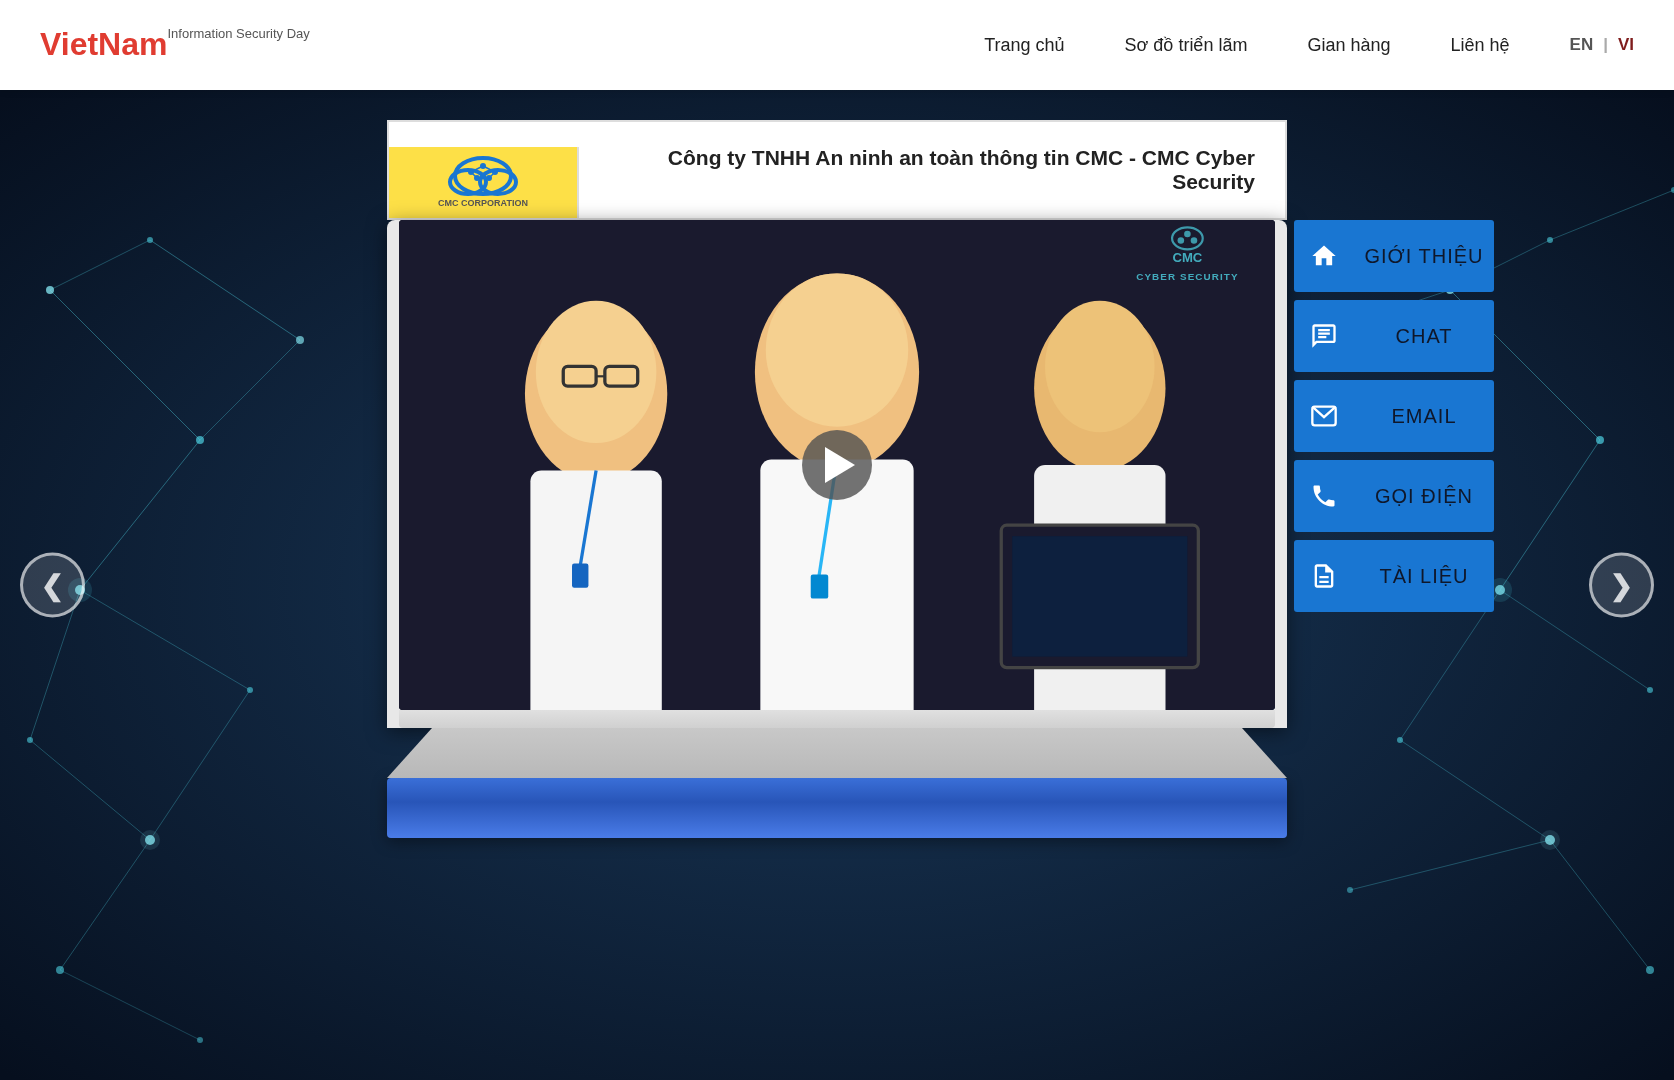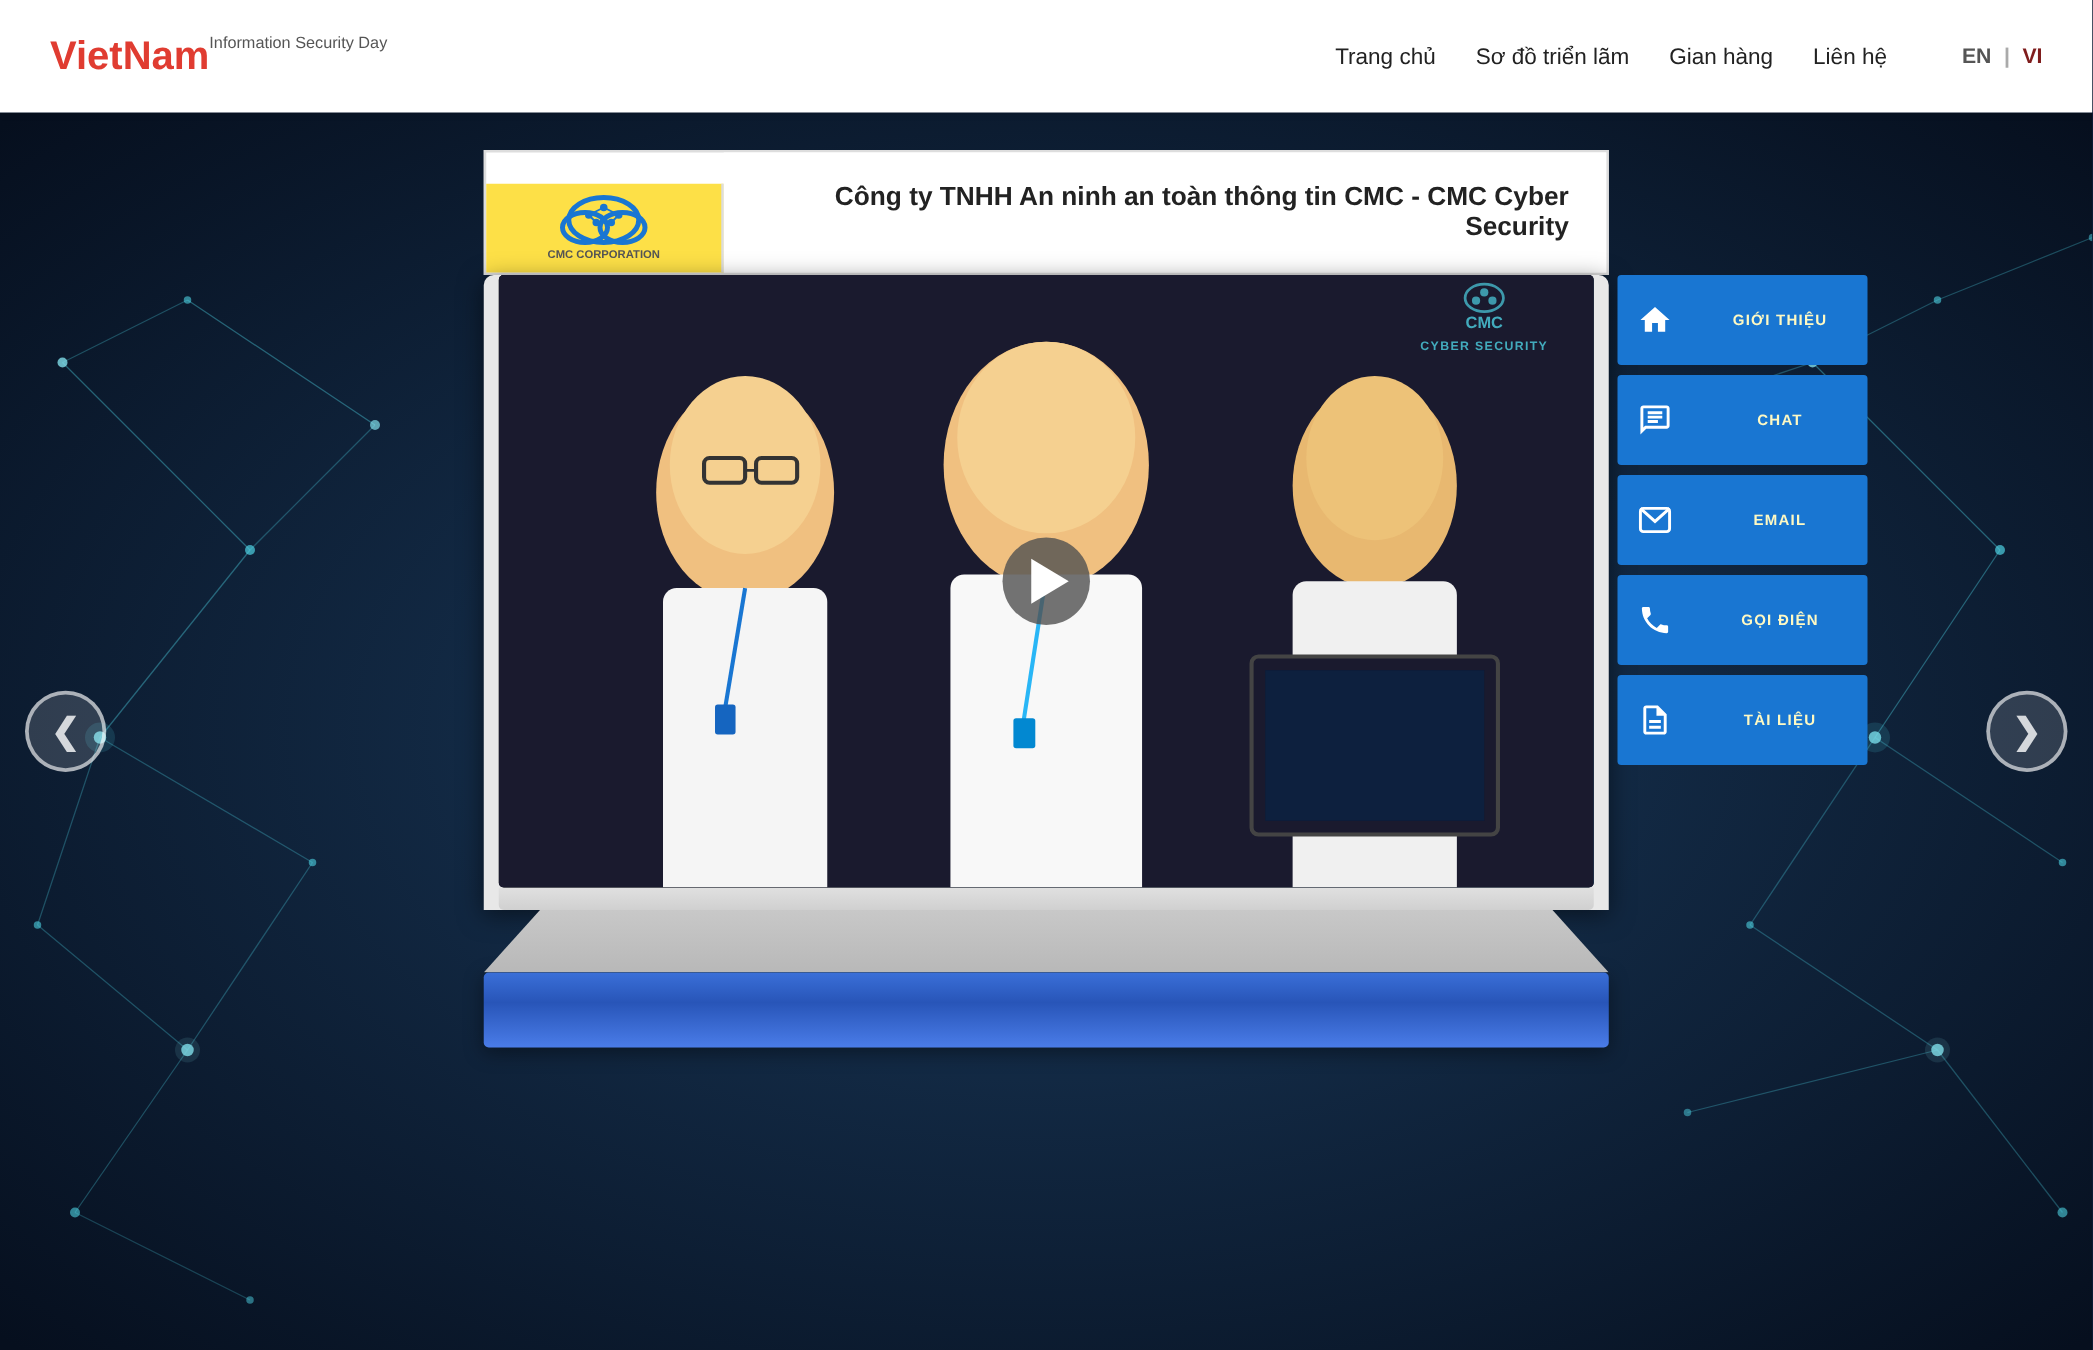--- a/index.html
+++ b/index.html
@@ -34,21 +34,21 @@
       color: #e03c31;
     }
     .logo-sub {
       font-size: 13px;
       color: #555;
       font-weight: 400;
     }
     .nav {
       display: flex;
       align-items: center;
-      gap: 32px;
+      gap: 60px;
       margin-left: auto;
       margin-right: 60px;
     }
     .nav a {
       text-decoration: none;
       color: #222;
       font-size: 18px;
       font-weight: 500;
       cursor: pointer;
     }
@@ -220,23 +220,23 @@
       width: 60px;
       height: 72px;
       display: flex;
       align-items: center;
       justify-content: center;
       font-size: 26px;
       color: #fff;
     }
     .side-btn-label {
       flex: 1;
-      color: #fef9c3;
-      font-size: 12px;
-      font-weight: 700;
+      color: #0f172a;
+      font-size: 20px;
+      font-weight: 400;
       letter-spacing: 1px;
       text-align: center;
     }
 
     
     .nav-arrow {
       position: absolute;
       top: 50%;
       transform: translateY(-50%);
       width: 65px;

